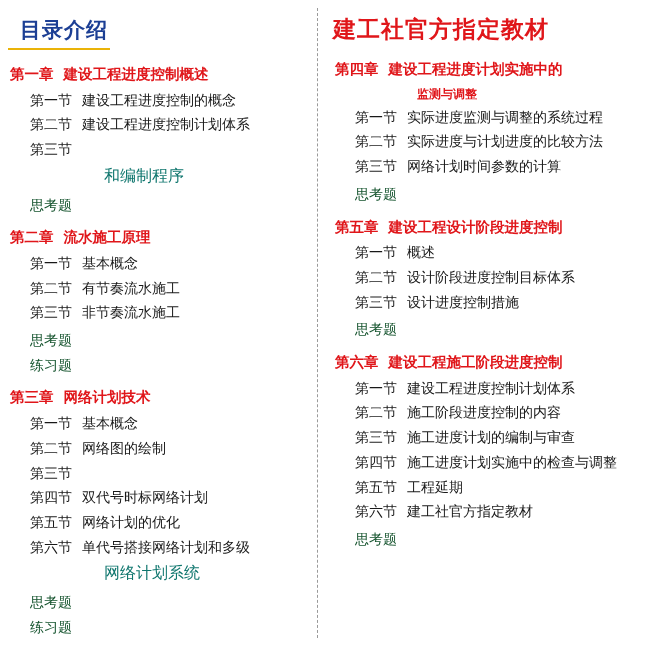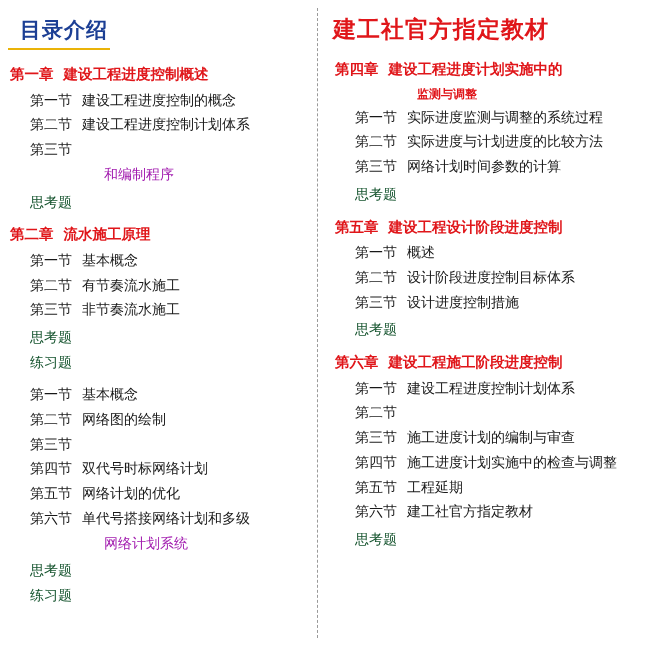--- a/index.html
+++ b/index.html
@@ -101,22 +101,22 @@
     align-items: flex-end;
   }
   .section .num {
     width: 52px;
     flex: 0 0 52px;
   }
   .section .txt {
     flex: 1 1 auto;
   }
   .section-cont {
-    font-size: 14px;
-    color: #a21caf;
+    font-size: 16px;
+    color: #0f766e;
     line-height: 1.55;
     margin: 0 0 3px 0;
     padding-left: 96px;
   }
   .plain {
     font-size: 14px;
     color: #14532d;
     line-height: 1.55;
     margin: 0 0 3px 0;
     padding-left: 22px;
@@ -177,20 +177,23 @@
         </div>
         <div class="gap-sm"></div>
         <div class="plain">思考题</div>
         <div class="plain">练习题</div>
       </div>
 
       <div class="gap-md"></div>
 
       
       <div class="block">
+        <div class="chapter">
+          <span class="num">第三章</span><span>网络计划技术</span>
+        </div>
         <div class="section">
           <span class="num">第一节</span>
           <span class="txt">基本概念</span>
         </div>
         <div class="section">
           <span class="num">第二节</span>
           <span class="txt">网络图的绘制</span>
         </div>
         <div class="section">
           <span class="num">第三节</span>
@@ -265,20 +268,21 @@
       <div class="block">
         <div class="chapter">
           <span class="num">第六章</span><span>建设工程施工阶段进度控制</span>
         </div>
         <div class="section">
           <span class="num">第一节</span>
           <span class="txt">建设工程进度控制计划体系</span>
         </div>
         <div class="section">
           <span class="num">第二节</span>
+          <span class="txt">施工阶段进度控制的内容</span>
         </div>
         <div class="section">
           <span class="num">第三节</span>
           <span class="txt">施工进度计划的编制与审查</span>
         </div>
         <div class="section">
           <span class="num">第四节</span>
           <span class="txt">施工进度计划实施中的检查与调整</span>
         </div>
         <div class="section">

